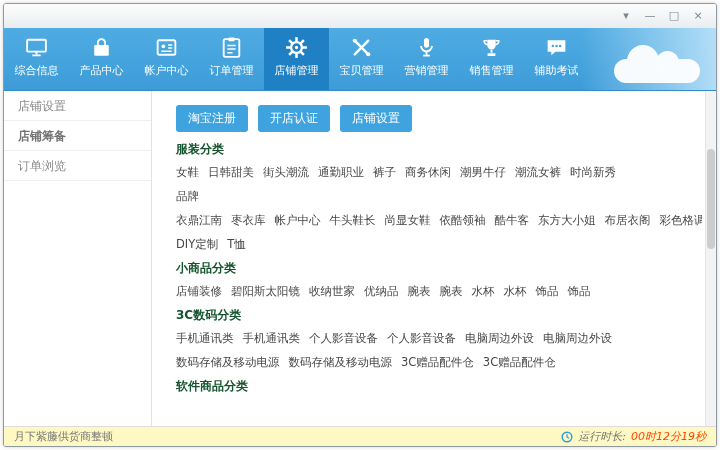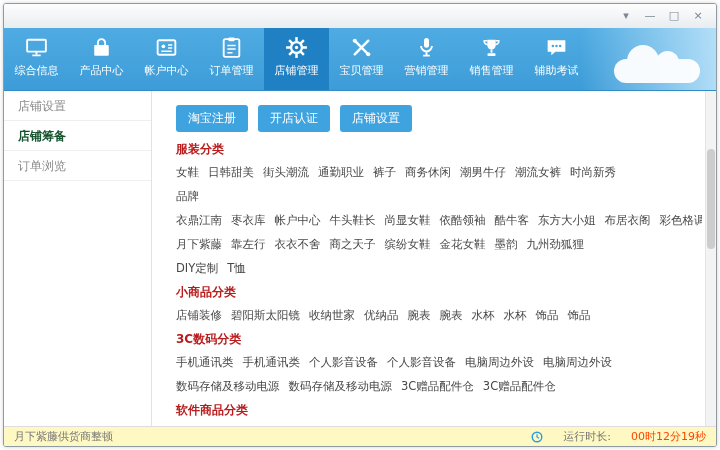--- a/index.html
+++ b/index.html
@@ -30,42 +30,42 @@
     flex-direction: column; align-items: center; padding-top: 7px; cursor: pointer; }
   .nav-item.active { background: #1F80C4; }
   .nav-icon, .nav-icon svg { width: 25px; height: 25px; display: block; }
   .nav-label { margin-top: 3px; font-size: 11px; color: #fff; white-space: nowrap; }
 
   
   .body-area { display: flex; height: 336px; border-top: 1px solid #2f8cc4; background: #fff; }
   .sidebar { width: 148px; background: #fff; border-right: 1px solid #dfe3e6; }
   .side-item { height: 30px; line-height: 30px; padding-left: 14px; font-size: 12px;
     color: #8a8a8a; border-bottom: 1px solid #efefef; cursor: pointer; }
-  .side-item.active { color: #14532d; font-weight: bold; }
+  .side-item.active { color: #737373; font-weight: bold; }
 
   .main { position: relative; flex: 1; padding: 14px 14px 0 24px; overflow: hidden; }
   .toolbar { display: flex; gap: 10px; margin-bottom: 8px; }
   .tb-btn { background: #3FA3E0; color: #fff; font-size: 12px; border: none;
     border-radius: 3px; padding: 5px 12px; cursor: pointer; font-family: Liberation Mono, monospace; }
 
-  .section-title { font-size: 12px; font-weight: bold; color: #b91c1c;
+  .section-title { font-size: 12px; font-weight: bold; color: #14532d;
     margin: 10px 0 8px; line-height: 14px; }
   .link-row { margin-bottom: 9px; line-height: 14px; white-space: nowrap; overflow: hidden; }
   .cat-link { margin-right: 9px; color: #474747; font-size: 11.5px; cursor: pointer; }
 
   .scrollbar { position: absolute; right: 0; top: 0; bottom: 0; width: 11px;
     background: #f3f3f3; border-left: 1px solid #e4e4e4; }
   .scroll-thumb { position: absolute; left: 1px; right: 1px; top: 58px; height: 100px;
     background: #cdcdcd; border-radius: 5px; }
 
   
   .statusbar { height: 20px; background: #fef9c3; border-top: 1px solid #ddd;
     display: flex; justify-content: space-between; align-items: center;
     padding: 0 10px; font-size: 11px; color: #777; }
-  .runtime { display: flex; align-items: center; gap: 20px; }
+  .runtime { display: flex; align-items: center; gap: 5px; font-style: italic; }
   .runtime .time { color: #FF4400; }
 </style>
 </head>
 <body>
 
 <div class="window">
 
   <div class="titlebar">
     <span class="win-ctrl">▾</span>
     <span class="win-ctrl">—</span>
@@ -192,21 +192,20 @@
       <div class="toolbar" id="toolbar">
           <button class="tb-btn">淘宝注册</button>
           <button class="tb-btn">开店认证</button>
           <button class="tb-btn">店铺设置</button>
         </div>
       <div id="sections">
           <div class="section-title">服装分类</div>
           <div class="link-row"><span class="cat-link">女鞋</span><span class="cat-link">日韩甜美</span><span class="cat-link">街头潮流</span><span class="cat-link">通勤职业</span><span class="cat-link">裤子</span><span class="cat-link">商务休闲</span><span class="cat-link">潮男牛仔</span><span class="cat-link">潮流女裤</span><span class="cat-link">时尚新秀</span></div>
           <div class="link-row"><span class="cat-link">品牌</span></div>
           <div class="link-row"><span class="cat-link">衣鼎江南</span><span class="cat-link">枣衣库</span><span class="cat-link">帐户中心</span><span class="cat-link">牛头鞋长</span><span class="cat-link">尚显女鞋</span><span class="cat-link">依酷领袖</span><span class="cat-link">酷牛客</span><span class="cat-link">东方大小姐</span><span class="cat-link">布居衣阁</span><span class="cat-link">彩色格调</span></div>
-          <div class="link-row"><span class="cat-link">月下紫藤</span><span class="cat-link">靠左行</span><span class="cat-link">衣衣不舍</span><span class="cat-link">商之天子</span><span class="cat-link">缤纷女鞋</span><span class="cat-link">金花女鞋</span><span class="cat-link">墨韵</span><span class="cat-link">九州劲狐狸</span></div>
           <div class="link-row"><span class="cat-link">DIY定制</span><span class="cat-link">T恤</span></div>
           <div class="section-title">小商品分类</div>
           <div class="link-row"><span class="cat-link">店铺装修</span><span class="cat-link">碧阳斯太阳镜</span><span class="cat-link">收纳世家</span><span class="cat-link">优纳品</span><span class="cat-link">腕表</span><span class="cat-link">腕表</span><span class="cat-link">水杯</span><span class="cat-link">水杯</span><span class="cat-link">饰品</span><span class="cat-link">饰品</span></div>
           <div class="section-title">3C数码分类</div>
           <div class="link-row"><span class="cat-link">手机通讯类</span><span class="cat-link">手机通讯类</span><span class="cat-link">个人影音设备</span><span class="cat-link">个人影音设备</span><span class="cat-link">电脑周边外设</span><span class="cat-link">电脑周边外设</span></div>
           <div class="link-row"><span class="cat-link">数码存储及移动电源</span><span class="cat-link">数码存储及移动电源</span><span class="cat-link">3C赠品配件仓</span><span class="cat-link">3C赠品配件仓</span></div>
           <div class="section-title">软件商品分类</div>
           <div class="link-row"></div>
         </div>
       <div class="scrollbar">

